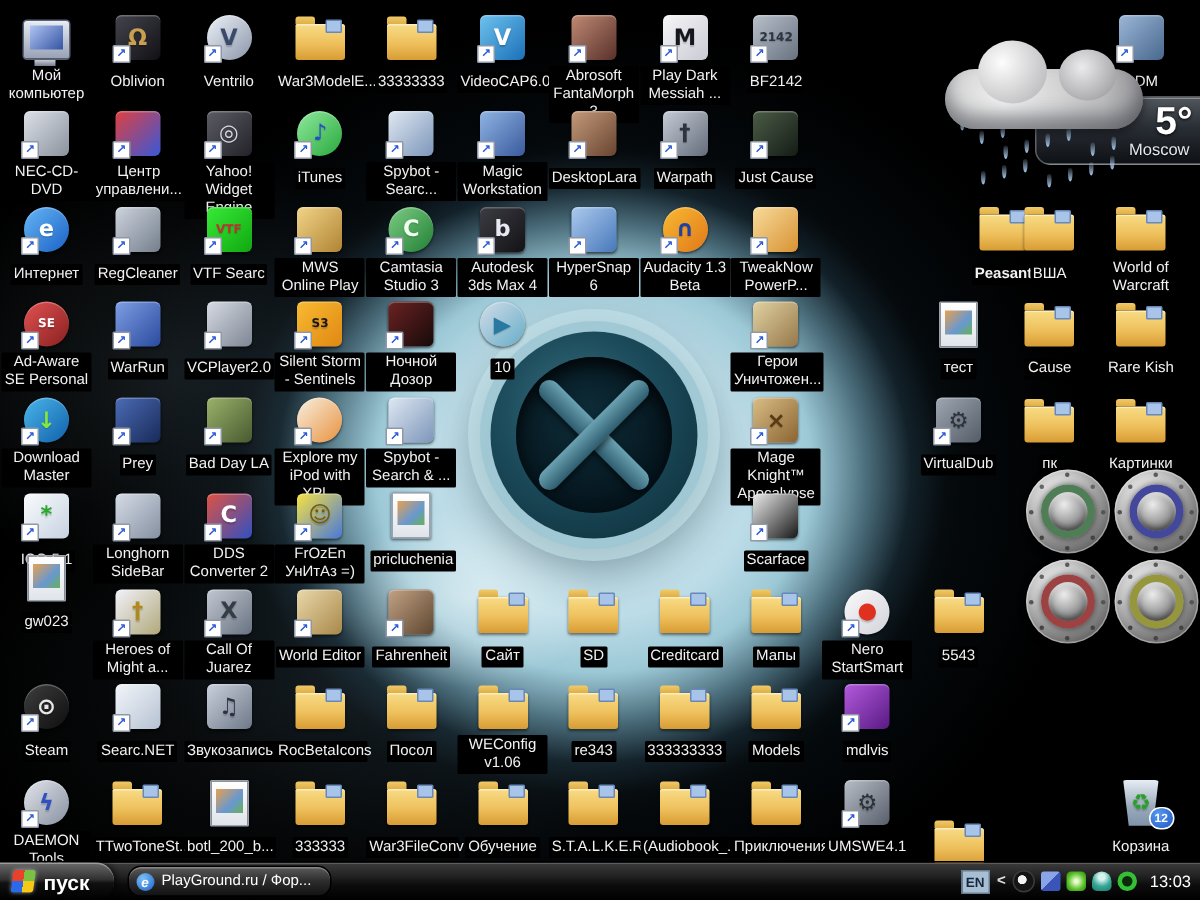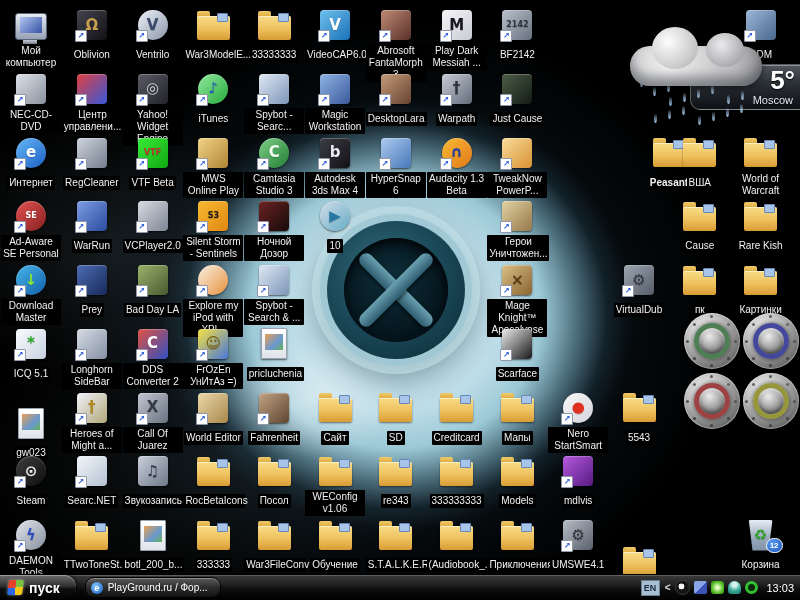--- a/index.html
+++ b/index.html
@@ -244,21 +244,21 @@
           </div><div class="lbl">Интернет</div></div>
         <div class="cell" style="left: 61.8px; top: 135.5px;"><div class="imgw">
             <div class="ki k-app" style="background: linear-gradient(135deg, rgb(206, 212, 222), rgb(116, 126, 140));"></div>
             <span class="sc">↗</span>
           </div><div class="lbl">RegCleaner</div></div>
         <div class="cell" style="left: 122.6px; top: 135.5px;"><div class="imgw">
             <div class="ki k-app" style="background: linear-gradient(135deg, rgb(56, 234, 56), rgb(16, 168, 16)); text-align: right;">
               <span class="glyph multi" style="color: rgb(192, 48, 48);">VTF</span>
             </div>
             <span class="sc">↗</span>
-          </div><div class="lbl">VTF Beta</div></div>
+          </div><div class="lbl">VTF Searc</div></div>
         <div class="cell" style="left: 183.4px; top: 135.5px;"><div class="imgw">
             <div class="ki k-app" style="background: linear-gradient(135deg, rgb(242, 212, 136), rgb(176, 132, 52));"></div>
             <span class="sc">↗</span>
           </div><div class="lbl">MWS Online Play</div></div>
         <div class="cell" style="left: 244.2px; top: 135.5px;"><div class="imgw">
             <div class="ki k-app round" style="background: linear-gradient(135deg, rgb(126, 204, 134), rgb(32, 128, 52));">
               <span class="glyph" style="color: rgb(240, 255, 240);">C</span>
             </div>
             <span class="sc">↗</span>
           </div><div class="lbl">Camtasia Studio 3</div></div>
@@ -317,20 +317,23 @@
           </div><div class="lbl">Ночной Дозор</div></div>
         <div class="cell" style="left: 305px; top: 199.25px;"><div class="imgw">
             <div class="ki k-app round" style="background: linear-gradient(135deg, rgb(210, 220, 232), rgb(102, 174, 200));">
               <span class="glyph" style="color: rgb(40, 120, 162);">▶</span>
             </div>
           </div><div class="lbl">10</div></div>
         <div class="cell" style="left: 487.4px; top: 199.25px;"><div class="imgw">
             <div class="ki k-app" style="background: linear-gradient(135deg, rgb(226, 210, 162), rgb(150, 120, 74));"></div>
             <span class="sc">↗</span>
           </div><div class="lbl">Герои Уничтожен...</div></div>
+        <div class="cell" style="left: 609px; top: 199.25px;"><div class="imgw">
+            <div class="ki k-image"></div>
+          </div><div class="lbl">тест</div></div>
         <div class="cell" style="left: 669.8px; top: 199.25px;"><div class="imgw">
             <div class="ki k-folder"></div>
           </div><div class="lbl">Cause</div></div>
         <div class="cell" style="left: 730.6px; top: 199.25px;"><div class="imgw">
             <div class="ki k-folder"></div>
           </div><div class="lbl">Rare Kish</div></div>
         <div class="cell" style="left: 1px; top: 263px;"><div class="imgw">
             <div class="ki k-app round" style="background: linear-gradient(135deg, rgb(74, 182, 234), rgb(16, 96, 170));">
               <span class="glyph" style="color: rgb(136, 232, 56);">↓</span>
             </div>
@@ -392,21 +395,21 @@
             </div>
             <span class="sc">↗</span>
           </div><div class="lbl">FrOzEn УнИтАз =)</div></div>
         <div class="cell" style="left: 244.2px; top: 326.75px; text-align: right;"><div class="imgw">
             <div class="ki k-image"></div>
           </div><div class="lbl">pricluchenia</div></div>
         <div class="cell" style="left: 487.4px; top: 326.75px;"><div class="imgw">
             <div class="ki k-app" style="background: linear-gradient(135deg, rgb(236, 236, 236), rgb(22, 22, 22));"></div>
             <span class="sc">↗</span>
           </div><div class="lbl">Scarface</div></div>
-        <div class="cell" style="left: 1px; top: 406px;"><div class="imgw">
+        <div class="cell" style="left: 1px; top: 368px;"><div class="imgw">
             <div class="ki k-image"></div>
           </div><div class="lbl">gw023</div></div>
         <div class="cell" style="left: 61.8px; top: 390.5px;"><div class="imgw">
             <div class="ki k-app" style="background: linear-gradient(135deg, rgb(242, 242, 250), rgb(176, 168, 122));">
               <span class="glyph" style="color: rgb(176, 136, 32);">†</span>
             </div>
             <span class="sc">↗</span>
           </div><div class="lbl">Heroes of Might a...</div></div>
         <div class="cell" style="left: 122.6px; top: 390.5px;"><div class="imgw">
             <div class="ki k-app" style="background: linear-gradient(135deg, rgb(194, 200, 210), rgb(104, 114, 128));">

